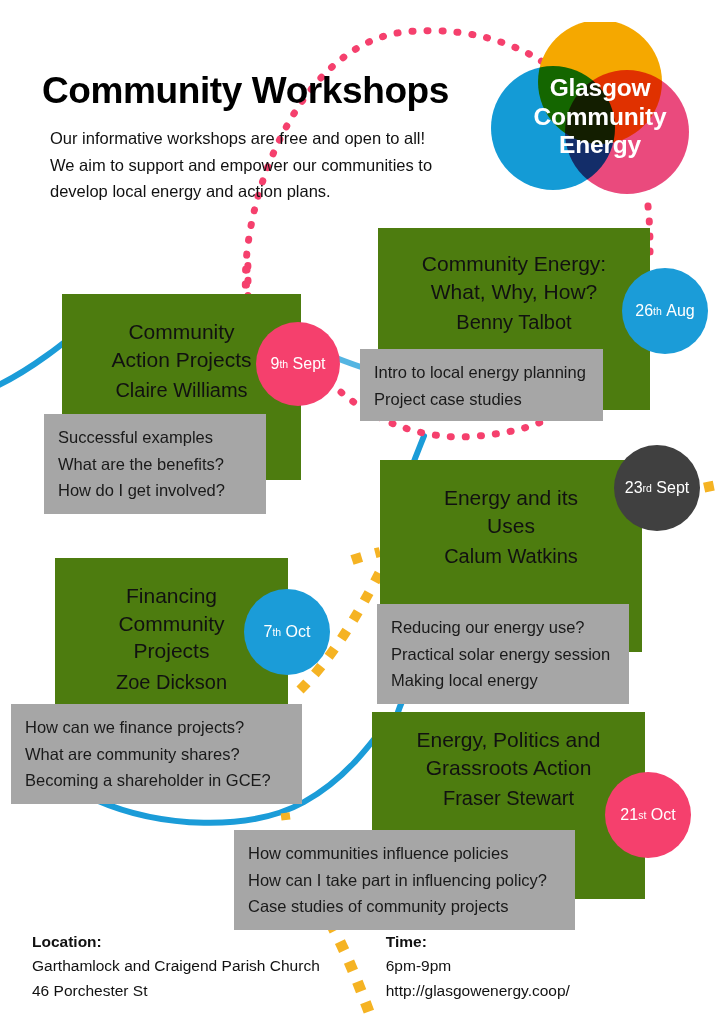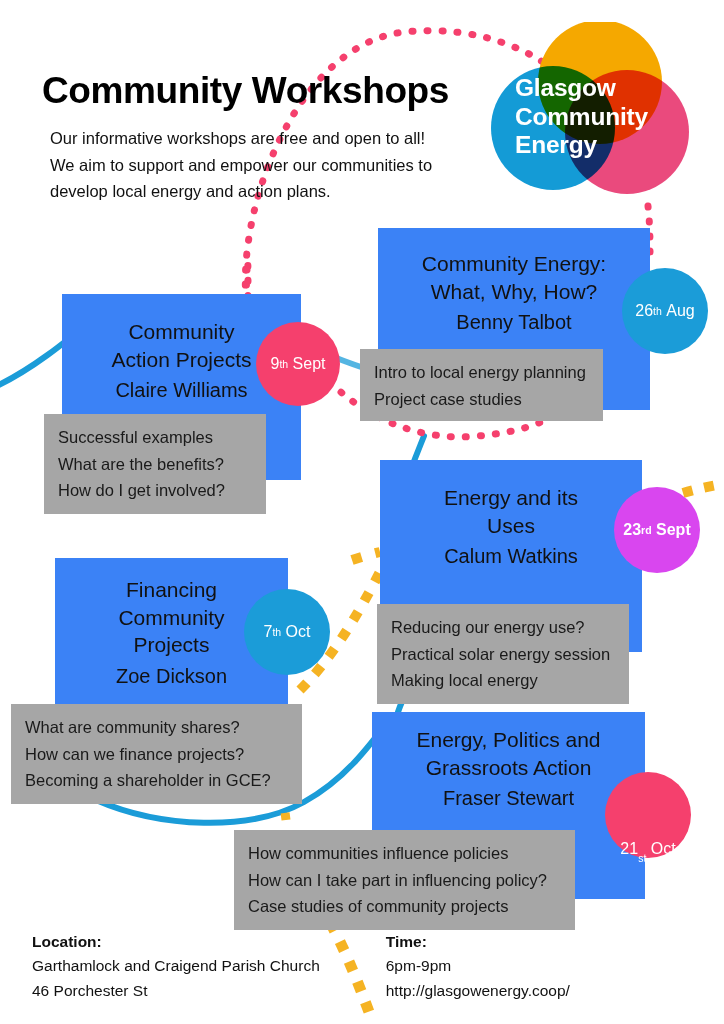--- a/index.html
+++ b/index.html
@@ -23,26 +23,27 @@
   .intro{font-size:16.5px;line-height:1.62;margin:8px;color:#111;}
   .intro div{white-space:nowrap;}
 
   
   .logo{position:absolute;left:487px;top:22px;width:210px;height:190px;z-index:5;}
   .logo svg{display:block;}
   .logo-text{
     position:absolute;left:28px;top:52px;width:170px;
     font-size:24.5px;font-weight:bold;line-height:1.17;color:#ffffff;
     letter-spacing:-0.2px;
+    text-align:center;
   }
 
   
   .card{position:absolute;z-index:3;}
   .card-main{
-    background:#3b82f6;position:absolute;left:0;top:0;
+    background:#4d7c0f;position:absolute;left:0;top:0;
     box-sizing:border-box;padding:14px 16px 10px 16px;
   }
   .card-title{
     font-size:21px;line-height:1.32;text-align:center;color:#111;
     font-weight:normal;margin:0;
   }
   .card-presenter{
     font-size:20px;text-align:center;margin:6px 0 0 0;color:#111;
   }
   .card-points{
@@ -65,31 +66,31 @@
   #badge-1{left:622px;top:268px;width:86px;height:86px;background:#1b9cd8;}
 
   #card-2{left:62px;top:294px;width:239px;height:186px;}
   #card-2 .card-main{width:239px;height:186px;padding-top:24px;}
   #card-2 .card-points{left:-18px;top:120px;width:222px;height:100px;}
   #badge-2{left:256px;top:322px;width:84px;height:84px;background:#f5406d;}
 
   #card-3{left:380px;top:460px;width:262px;height:192px;}
   #card-3 .card-main{width:262px;height:192px;padding-top:24px;}
   #card-3 .card-points{left:-3px;top:144px;width:252px;height:100px;}
-  #badge-3{left:614px;top:487px;width:86px;height:86px;background:#d946ef;font-weight:bold;}
+  #badge-3{left:614px;top:445px;width:86px;height:86px;background:#404040;}
 
   #card-4{left:55px;top:558px;width:233px;height:198px;}
-  #card-4 .card-main{width:233px;height:198px;padding-top:18px;}
+  #card-4 .card-main{width:233px;height:198px;padding-top:24px;}
   #card-4 .card-points{left:-44px;top:146px;width:291px;height:100px;}
   #badge-4{left:244px;top:589px;width:86px;height:86px;background:#1b9cd8;}
 
   #card-5{left:372px;top:712px;width:273px;height:187px;}
   #card-5 .card-main{width:273px;height:187px;padding-top:14px;}
   #card-5 .card-points{left:-138px;top:118px;width:341px;height:100px;}
-  #badge-5{left:605px;top:772px;width:86px;height:86px;background:#f5406d;align-items:flex-end;}
+  #badge-5{left:605px;top:772px;width:86px;height:86px;background:#f5406d;}
 
   
   .footer{position:absolute;left:32px;top:930px;width:660px;z-index:6;
           display:flex;gap:66px;}
   .footer-col{font-size:15.5px;line-height:1.58;color:#111;}
   .footer-label{font-weight:bold;}
   .footer-col div{white-space:nowrap;}
 </style>
 </head>
 <body>
@@ -207,22 +208,22 @@
   <div class="card" id="card-4">
     <div class="card-main">
       <p class="card-title">
         <span>Financing</span><br>
         <span>Community</span><br>
         <span>Projects</span>
       </p>
       <p class="card-presenter">Zoe Dickson</p>
     </div>
     <div class="card-points">
+      <div>How can we finance projects?</div>
       <div>What are community shares?</div>
-      <div>How can we finance projects?</div>
       <div>Becoming a shareholder in GCE?</div>
     </div>
   </div>
   <div class="date-badge" id="badge-4">
     <span>7</span><sup>th</sup>&nbsp;<span>Oct</span>
   </div>
 
   <div class="card" id="card-5">
     <div class="card-main">
       <p class="card-title">

